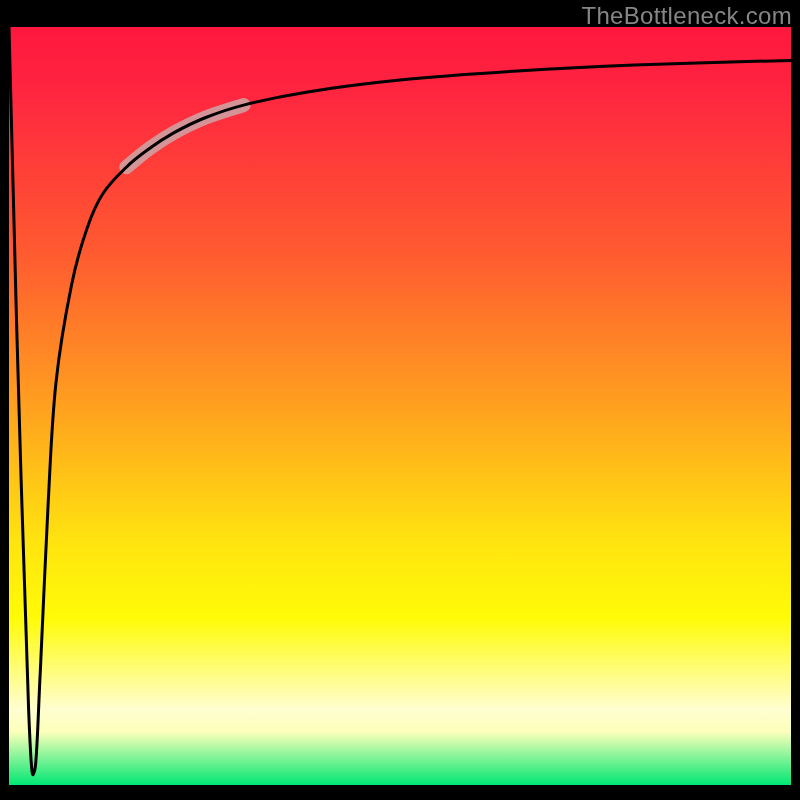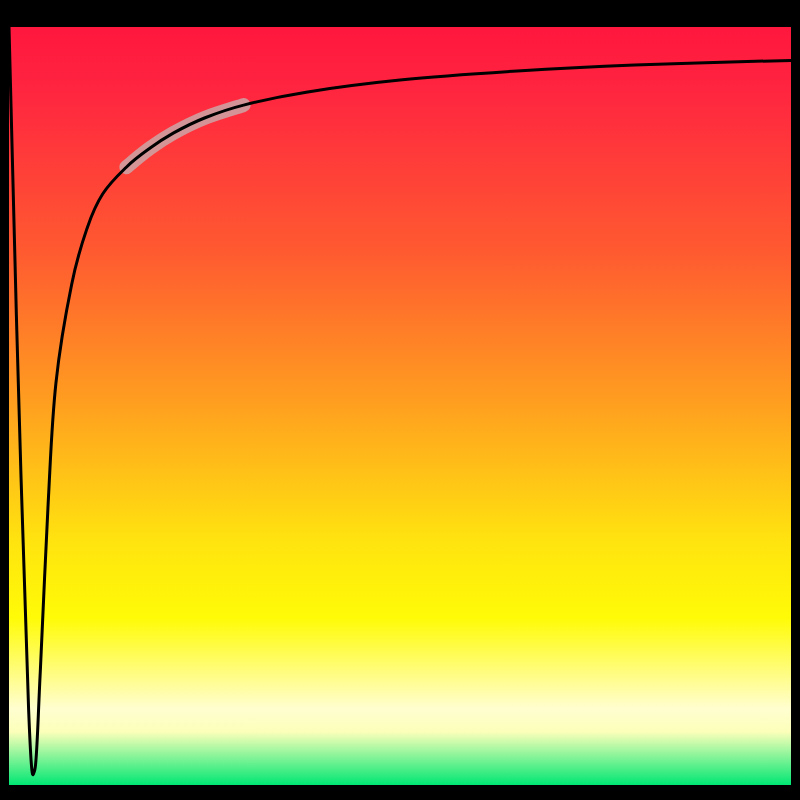--- a/index.html
+++ b/index.html
@@ -76,13 +76,14 @@
 
 <div class="frame">
 
   <div class="plot-area"></div>
 
   <svg class="curve" viewBox="0 0 782 758" preserveAspectRatio="none">
     <path class="hl" d="M 117.3 140.2 C 121.5 136.8, 132.3 127.4, 140.8 121.3 C 149.2 115.1, 154.4 111.6, 164.2 106.1 C 174.1 100.7, 182.8 96.0, 195.5 91.0 C 208.2 85.9, 227.6 80.4, 234.6 78.1"></path>
     <path class="main" d="M 0.0 0.0 C 1.4 54.6, 4.3 180.4, 7.8 303.2 C 11.3 426.0, 16.3 603.1, 19.6 682.2 C 22.8 761.3, 23.7 749.7, 25.8 742.8 C 27.9 736.0, 28.9 692.1, 31.3 644.3 C 33.7 596.5, 36.3 529.4, 39.1 477.5 C 41.9 425.7, 42.7 395.8, 46.9 356.3 C 51.1 316.7, 56.9 285.7, 62.6 257.7 C 68.2 229.7, 72.6 217.2, 78.2 200.9 C 83.8 184.5, 86.8 177.7, 93.8 166.8 C 100.9 155.8, 108.9 148.4, 117.3 140.2 C 125.7 132.0, 132.3 127.4, 140.8 121.3 C 149.2 115.1, 154.4 111.6, 164.2 106.1 C 174.1 100.7, 182.8 96.0, 195.5 91.0 C 208.2 85.9, 216.3 82.7, 234.6 78.1 C 252.9 73.4, 269.0 69.7, 297.2 65.2 C 325.3 60.7, 353.0 56.9, 391.0 53.1 C 429.0 49.2, 466.1 46.7, 508.3 44.0 C 550.5 41.2, 576.3 39.8, 625.6 37.9 C 674.9 36.0, 753.8 34.2, 782.0 33.4"></path>
   </svg>
 
+  <div class="watermark">TheBottleneck.com</div>
 </div>
 
 </body></html>

